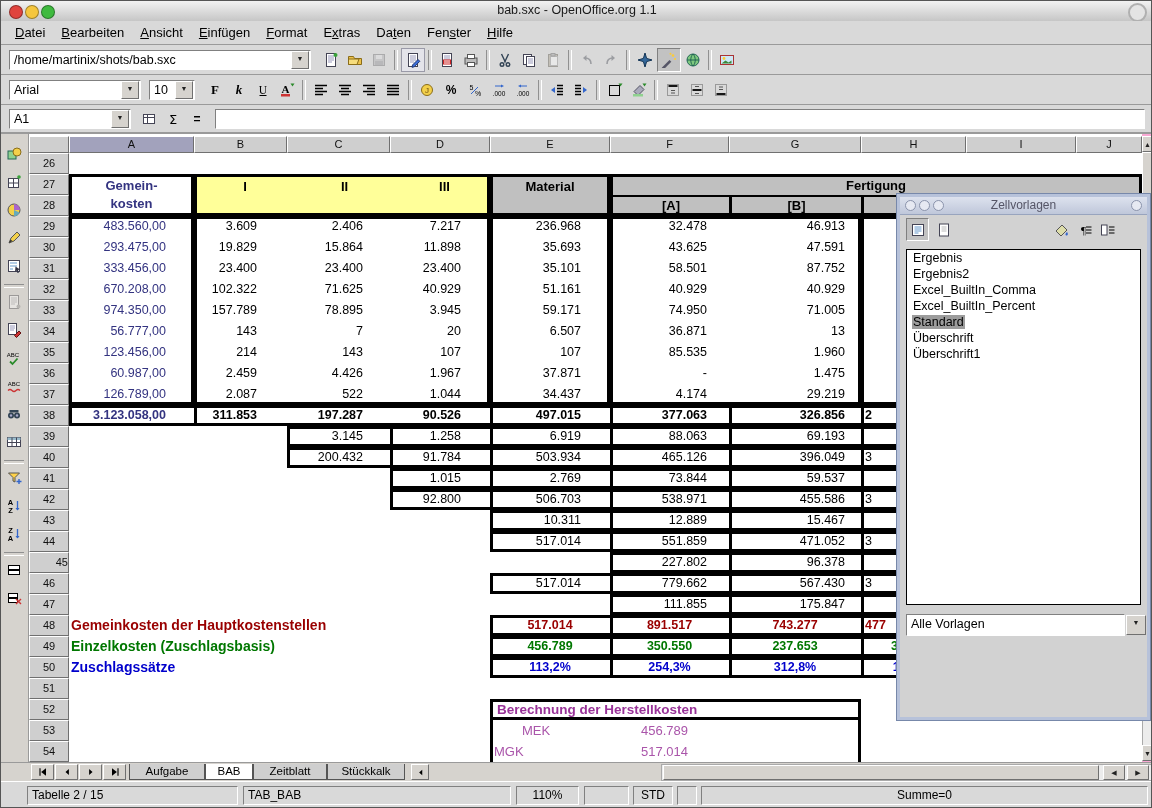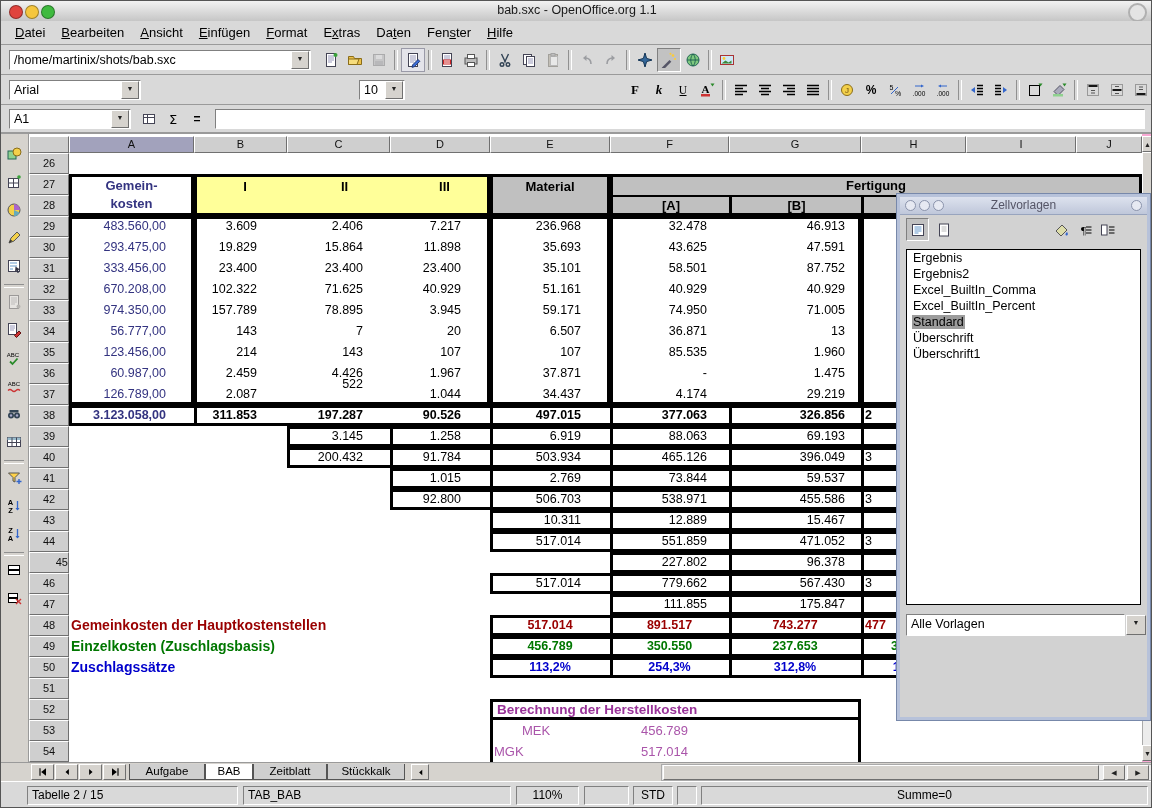--- a/index.html
+++ b/index.html
@@ -11,21 +11,21 @@
             border-bottom:1px solid #8a8a8a;}
   .light{position:absolute;top:4px;width:12px;height:12px;border-radius:50%;border:1px solid rgba(0,0,0,.35);}
   #title-text{position:absolute;left:0;top:2px;width:100%;text-align:center;font-size:12.5px;color:#1a1a1a;}
   #throbber{position:absolute;right:6px;top:2px;width:15px;height:15px;border-radius:50%;
             border:2px solid #b0b0b0;background:#e4e4e4;}
   #menubar{left:0;top:20px;width:1152px;height:24px;background:#d9d9d9;border-bottom:1px solid #9a9a9a;
            display:flex;align-items:center;padding-left:6px;box-sizing:border-box;}
   .menu-item{font-size:13px;padding:2px 8px;cursor:default;}
   .toolbar{left:0;width:1152px;height:30px;background:#d9d9d9;border-bottom:1px solid #9a9a9a;
            display:flex;align-items:center;box-sizing:border-box;}
-  #tb1{top:44px;} #tb2{top:74px;justify-content:space-between;}
+  #tb1{top:44px;} #tb2{top:74px;}
   #fbar{left:0;top:104px;width:1152px;height:29px;background:#d9d9d9;border-bottom:2px solid #9a9a9a;
         display:flex;align-items:center;box-sizing:border-box;}
   .sunken{background:#fff;border:1px solid;border-color:#808080 #fff #fff #808080;box-sizing:border-box;}
   .combo{height:20px;display:flex;align-items:center;font-size:12.5px;}
   .combo .val{flex:1;padding-left:4px;overflow:hidden;white-space:nowrap;}
   .drop-btn{width:16px;height:16px;margin:1px;background:#d6d3ce;border:1px solid;
             border-color:#fff #707070 #707070 #fff;font-size:7px;line-height:14px;text-align:center;color:#222;}
   .tbtn{width:24px;height:24px;display:flex;align-items:center;justify-content:center;flex:0 0 auto;}
   .tbtn.disabled{opacity:.40;filter:grayscale(.8);}
   .tbtn.pressed{background:#c2c2c2;border:1px solid;border-color:#808080 #fff #fff #808080;box-sizing:border-box;}
@@ -794,21 +794,21 @@
       <div class="cell r" style="left: 700px; top: 208px; width: 132px; padding-right: 16px;">1.960</div>
       <div class="cell r" style="left: 40px; top: 229px; width: 125px; padding-right: 28px; color: rgb(51, 51, 128);">60.987,00</div>
       <div class="cell r" style="left: 165px; top: 229px; width: 93px; padding-right: 30px;">2.459</div>
       <div class="cell r" style="left: 258px; top: 229px; width: 103px; padding-right: 27px;">4.426</div>
       <div class="cell r" style="left: 361px; top: 229px; width: 100px; padding-right: 29px;">1.967</div>
       <div class="cell r" style="left: 461px; top: 229px; width: 120px; padding-right: 29px;">37.871</div>
       <div class="cell r" style="left: 581px; top: 229px; width: 119px; padding-right: 22px;">-</div>
       <div class="cell r" style="left: 700px; top: 229px; width: 132px; padding-right: 16px;">1.475</div>
       <div class="cell r" style="left: 40px; top: 250px; width: 125px; padding-right: 28px; color: rgb(51, 51, 128);">126.789,00</div>
       <div class="cell r" style="left: 165px; top: 250px; width: 93px; padding-right: 30px;">2.087</div>
-      <div class="cell r" style="left: 258px; top: 240px; width: 103px; padding-right: 27px;">522</div>
+      <div class="cell r" style="left: 258px; top: 250px; width: 103px; padding-right: 27px;">522</div>
       <div class="cell r" style="left: 361px; top: 250px; width: 100px; padding-right: 29px;">1.044</div>
       <div class="cell r" style="left: 461px; top: 250px; width: 120px; padding-right: 29px;">34.437</div>
       <div class="cell r" style="left: 581px; top: 250px; width: 119px; padding-right: 22px;">4.174</div>
       <div class="cell r" style="left: 700px; top: 250px; width: 132px; padding-right: 16px;">29.219</div>
       <div class="cell r bold" style="left: 40px; top: 271px; width: 125px; padding-right: 28px; color: rgb(51, 51, 128);">3.123.058,00</div>
       <div class="cell r bold" style="left: 165px; top: 271px; width: 93px; padding-right: 30px;">311.853</div>
       <div class="cell r bold" style="left: 258px; top: 271px; width: 103px; padding-right: 27px;">197.287</div>
       <div class="cell r bold" style="left: 361px; top: 271px; width: 100px; padding-right: 29px;">90.526</div>
       <div class="cell r bold" style="left: 461px; top: 271px; width: 120px; padding-right: 29px;">497.015</div>
       <div class="cell r bold" style="left: 581px; top: 271px; width: 119px; padding-right: 22px;">377.063</div>

